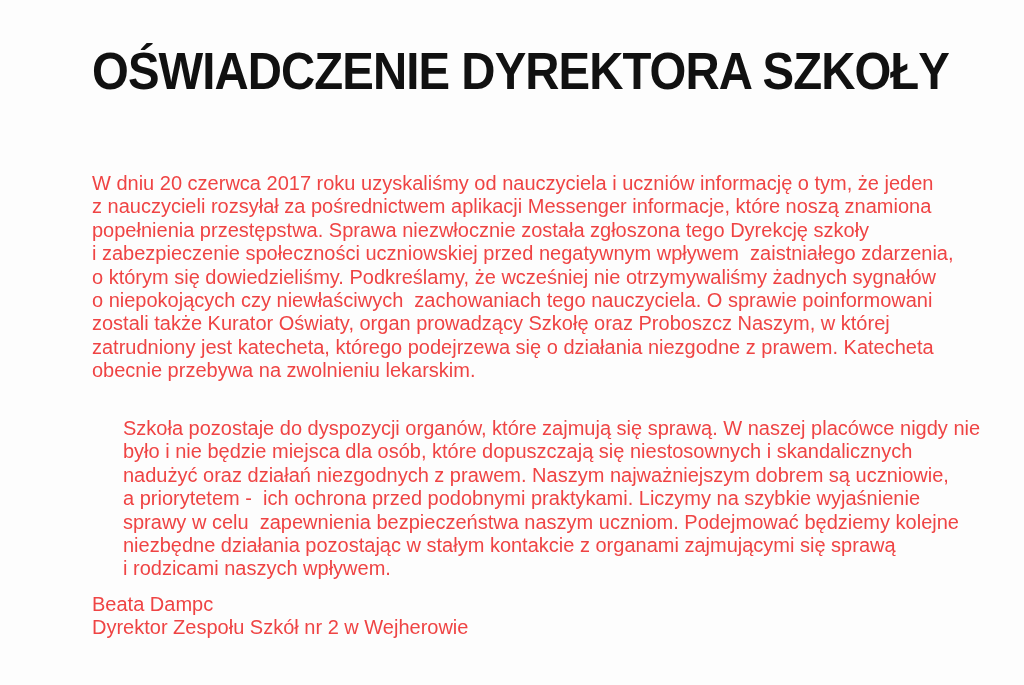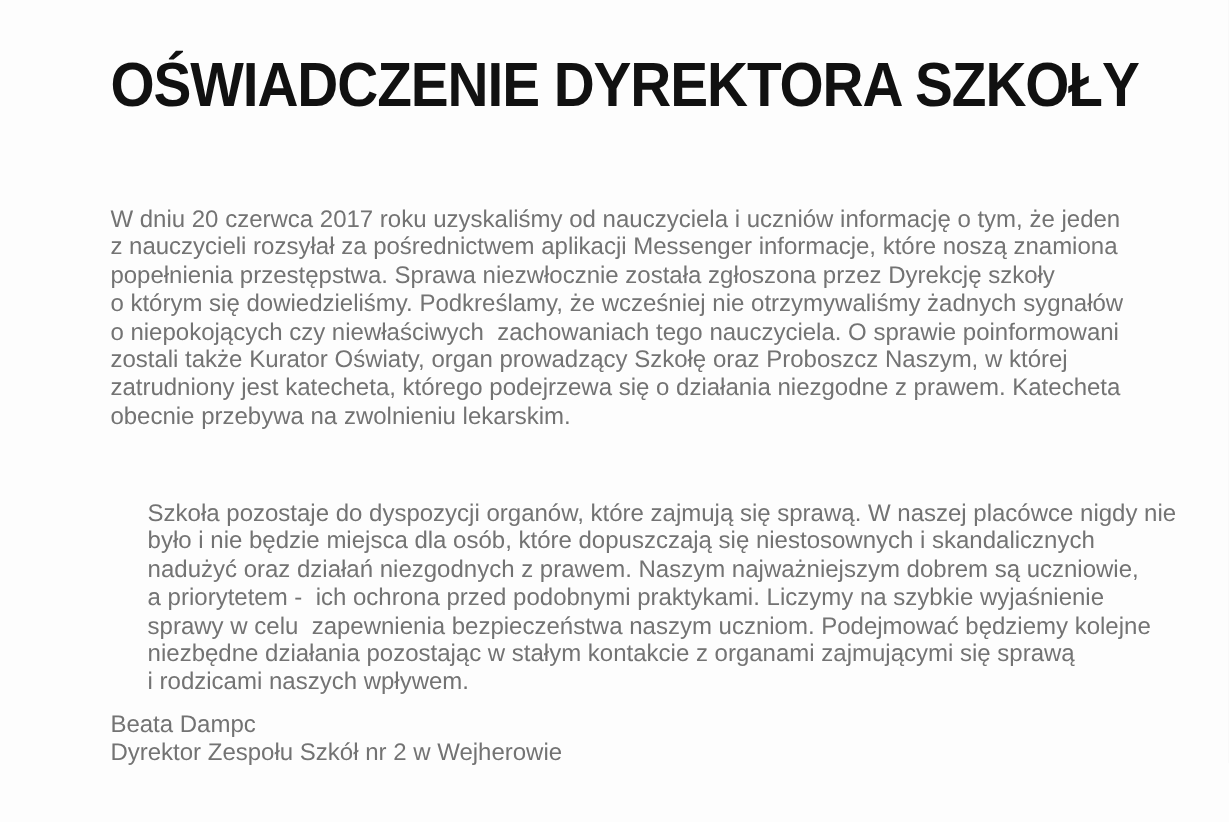--- a/index.html
+++ b/index.html
@@ -28,42 +28,43 @@
     line-height: 1.15;
     letter-spacing: -1px;
     color: #111111;
     white-space: nowrap;
     transform: scaleX(0.91);
     transform-origin: 0 50%;
   }
   .body-text {
     position: absolute;
     left: 92px;
-    color: #737373;
+    color: #ef4444;
     font-size: 20px;
     line-height: 23.4px;
   }
   .para-1 { top: 172px; }
   .para-2 { top: 417px; margin-left: 31px; }
   .signature { top: 593px; }
   .line {
     white-space: pre;   
   }
 </style>
 </head>
 <body>
 
 <div class="page">
 
   <h1 class="doc-title">OŚWIADCZENIE DYREKTORA SZKOŁY</h1>
 
   <div class="body-text para-1">
     <div class="line">W dniu 20 czerwca 2017 roku uzyskaliśmy od nauczyciela i uczniów informację o tym, że jeden</div>
     <div class="line">z nauczycieli rozsyłał za pośrednictwem aplikacji Messenger informacje, które noszą znamiona</div>
-    <div class="line">popełnienia przestępstwa. Sprawa niezwłocznie została zgłoszona przez Dyrekcję szkoły</div>
+    <div class="line">popełnienia przestępstwa. Sprawa niezwłocznie została zgłoszona tego Dyrekcję szkoły</div>
+    <div class="line">i zabezpieczenie społeczności uczniowskiej przed negatywnym wpływem  zaistniałego zdarzenia,</div>
     <div class="line">o którym się dowiedzieliśmy. Podkreślamy, że wcześniej nie otrzymywaliśmy żadnych sygnałów</div>
     <div class="line">o niepokojących czy niewłaściwych  zachowaniach tego nauczyciela. O sprawie poinformowani</div>
     <div class="line">zostali także Kurator Oświaty, organ prowadzący Szkołę oraz Proboszcz Naszym, w której</div>
     <div class="line">zatrudniony jest katecheta, którego podejrzewa się o działania niezgodne z prawem. Katecheta</div>
     <div class="line">obecnie przebywa na zwolnieniu lekarskim.</div>
   </div>
 
   <div class="body-text para-2">
     <div class="line">Szkoła pozostaje do dyspozycji organów, które zajmują się sprawą. W naszej placówce nigdy nie</div>
     <div class="line">było i nie będzie miejsca dla osób, które dopuszczają się niestosownych i skandalicznych</div>

